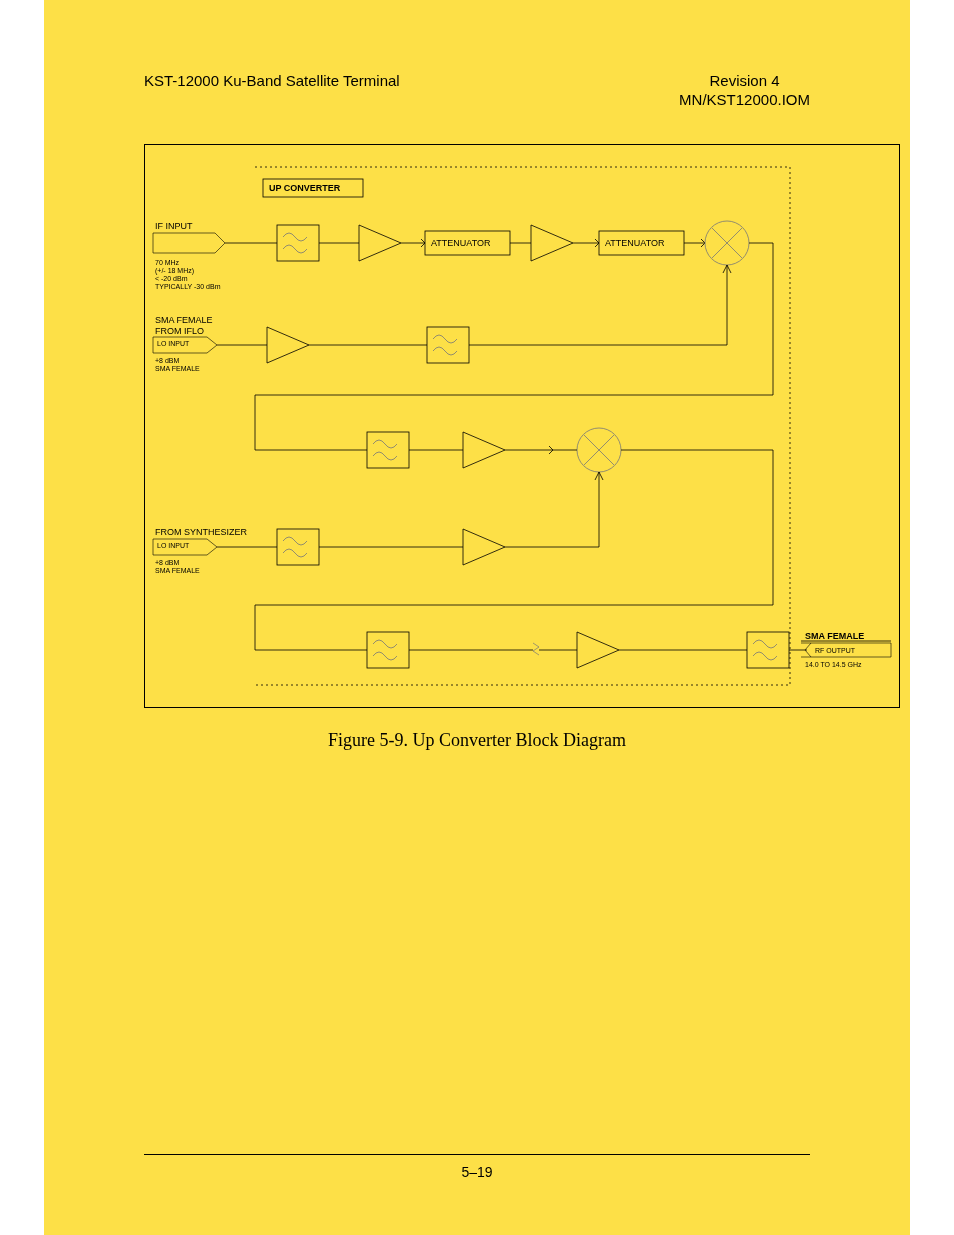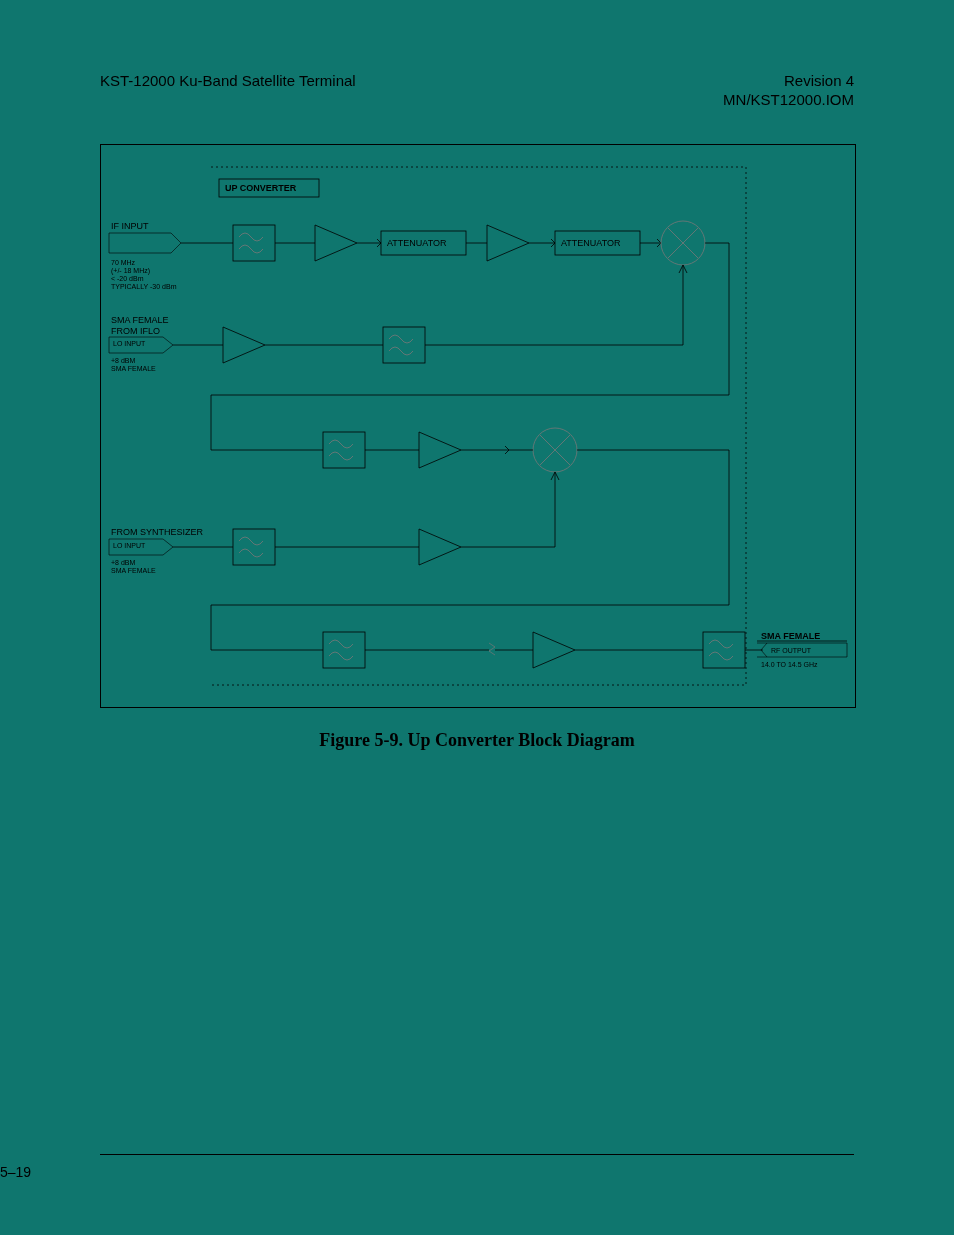--- a/index.html
+++ b/index.html
@@ -1,24 +1,24 @@
 <!DOCTYPE html>
 <html><head>
 <meta charset="utf-8">
 <style>
   html,body{margin:0;padding:0;background:#fff;font-family:"Times New Roman",Times,serif;color:#000}
-  .page{width:954px;height:1235px;margin:0 auto;position:relative;background:#0f766e}
+  .page{width:866px;height:1235px;margin:0 auto;position:relative;background:#fde047}
   .hdr{position:absolute;top:72px;left:100px;right:100px;font-family:Arial,Helvetica,sans-serif;font-size:15px;line-height:1.25}
   .hdr .l{float:left}
-  .hdr .r{float:right;text-align:right}
+  .hdr .r{float:right;text-align:center}
   .frame{position:absolute;left:100px;top:144px;width:754px;height:562px;border:1.5px solid #000}
   .svgwrap{position:absolute;inset:0}
-  .cap{position:absolute;left:0;right:0;top:730px;text-align:center;font-weight:bold;font-size:18px}
+  .cap{position:absolute;left:0;right:0;top:730px;text-align:center;font-weight:normal;font-size:18px}
   .ftr-rule{position:absolute;left:100px;right:100px;bottom:80px;border-top:1px solid #000;height:0}
-  .ftr{position:absolute;left:0;right:0;bottom:55px;text-align:left;font-family:Arial,Helvetica,sans-serif;font-size:14px}
+  .ftr{position:absolute;left:0;right:0;bottom:55px;text-align:center;font-family:Arial,Helvetica,sans-serif;font-size:14px}
   
   .t{font-family:Arial,Helvetica,sans-serif;font-size:9px}
   .tb{font-family:Arial,Helvetica,sans-serif;font-size:9px;font-weight:bold}
   .ts{font-family:Arial,Helvetica,sans-serif;font-size:7px}
 </style>
 </head>
 <body>
 
 <div class="page">
   <div class="hdr">

